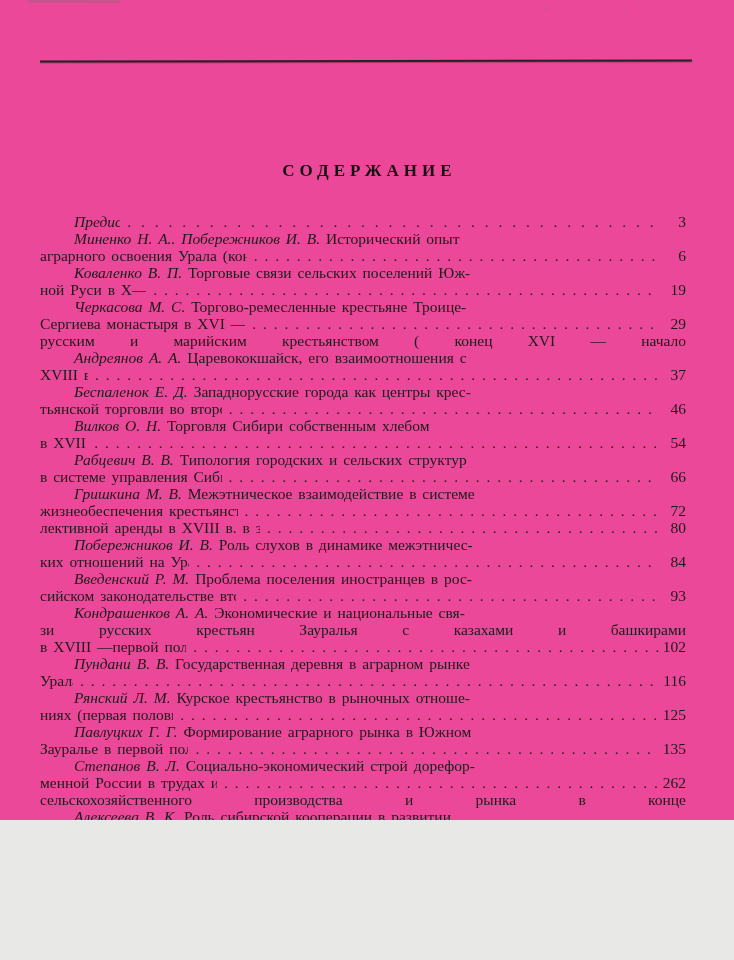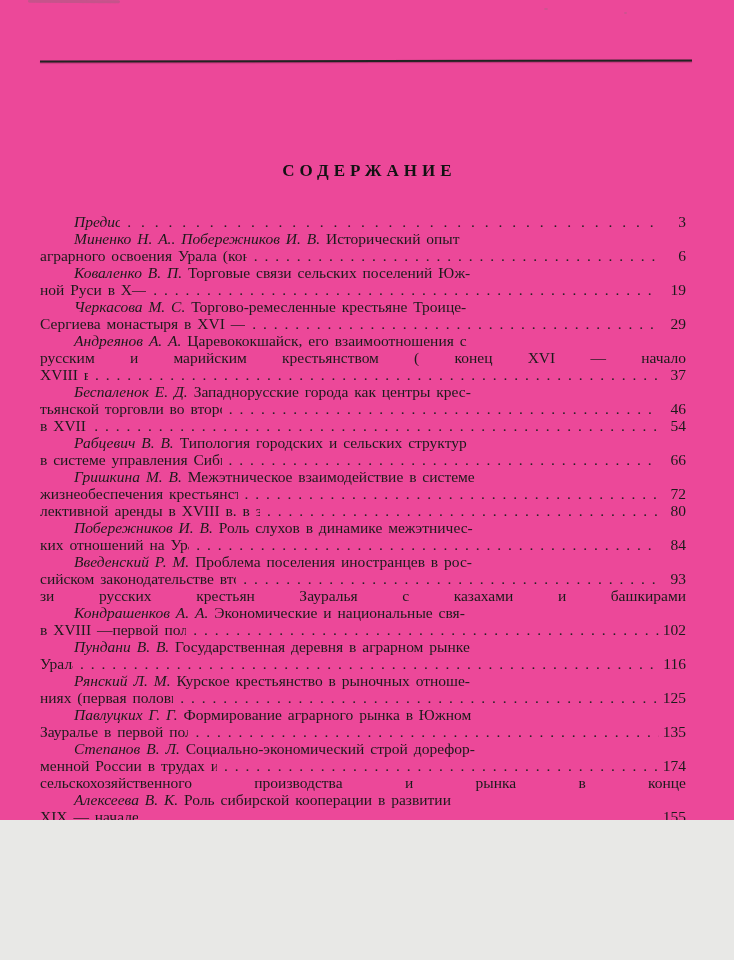--- a/index.html
+++ b/index.html
@@ -107,33 +107,34 @@
         <span class="lt">ной Руси в X—XIII вв.</span>
         <span class="leader"></span>
         <span class="pg">19</span>
       </div>
       <div class="line first"><span class="lt"><span class="au">Черкасова М. С.</span> Торгово-ремесленные крестьяне Троице-</span></div>
       <div class="line last">
         <span class="lt">Сергиева монастыря в XVI — первой половине XVII в.</span>
         <span class="leader"></span>
         <span class="pg">29</span>
       </div>
+      <div class="line mid"><span class="lt">русским и марийским крестьянством ( конец XVI — начало</span></div>
       <div class="line first"><span class="lt"><span class="au">Андреянов А. А.</span> Царевококшайск, его взаимоотношения с</span></div>
-      <div class="line mid"><span class="lt">русским и марийским крестьянством ( конец XVI — начало</span></div>
       <div class="line last">
         <span class="lt">XVIII в.).</span>
         <span class="leader"></span>
         <span class="pg">37</span>
       </div>
       <div class="line first"><span class="lt"><span class="au">Беспаленок Е. Д.</span> Западнорусские города как центры крес-</span></div>
       <div class="line last">
         <span class="lt">тьянской торговли во второй половине XVII в.</span>
         <span class="leader"></span>
         <span class="pg">46</span>
       </div>
+      <div class="line first"><span class="lt"><span class="au">Вилков О. Н.</span> Торговля Сибири собственным хлебом</span></div>
       <div class="line last">
         <span class="lt">в XVII в.</span>
         <span class="leader"></span>
         <span class="pg">54</span>
       </div>
       <div class="line first"><span class="lt"><span class="au">Рабцевич В. В.</span> Типология городских и сельских структур</span></div>
       <div class="line last">
         <span class="lt">в системе управления Сибирью 1775—1861 гг.</span>
         <span class="leader"></span>
         <span class="pg">66</span>
@@ -154,22 +155,22 @@
         <span class="lt">ких отношений на Урале в XVIII в.</span>
         <span class="leader"></span>
         <span class="pg">84</span>
       </div>
       <div class="line first"><span class="lt"><span class="au">Введенский Р. М.</span> Проблема поселения иностранцев в рос-</span></div>
       <div class="line last">
         <span class="lt">сийском законодательстве второй половины XVIII в.</span>
         <span class="leader"></span>
         <span class="pg">93</span>
       </div>
+      <div class="line first"><span class="lt"><span class="au">Кондрашенков А. А.</span> Экономические и национальные свя-</span></div>
       <div class="line mid"><span class="lt">зи русских крестьян Зауралья с казахами и башкирами</span></div>
-      <div class="line first"><span class="lt"><span class="au">Кондрашенков А. А.</span> Экономические и национальные свя-</span></div>
       <div class="line last">
         <span class="lt">в XVIII —первой половине XIX в.</span>
         <span class="leader"></span>
         <span class="pg">102</span>
       </div>
       <div class="line first"><span class="lt"><span class="au">Пундани В. В.</span> Государственная деревня в аграрном рынке</span></div>
       <div class="line last">
         <span class="lt">Урала.</span>
         <span class="leader"></span>
         <span class="pg">116</span>
@@ -183,21 +184,21 @@
       <div class="line first"><span class="lt"><span class="au">Павлуцких Г. Г.</span> Формирование аграрного рынка в Южном</span></div>
       <div class="line last">
         <span class="lt">Зауралье в первой половине XIX в.</span>
         <span class="leader"></span>
         <span class="pg">135</span>
       </div>
       <div class="line first"><span class="lt"><span class="au">Степанов В. Л.</span> Социально-экономический строй дорефор-</span></div>
       <div class="line last">
         <span class="lt">менной России в трудах историков Германии</span>
         <span class="leader"></span>
-        <span class="pg">174</span>
+        <span class="pg">262</span>
       </div>
       <div class="line mid"><span class="lt">сельскохозяйственного производства и рынка в конце</span></div>
       <div class="line first"><span class="lt"><span class="au">Алексеева В. К.</span> Роль сибирской кооперации в развитии</span></div>
       <div class="line last">
         <span class="lt">XIX — начале XX в.</span>
         <span class="leader"></span>
         <span class="pg">155</span>
       </div>
       <div class="line last">
         <span class="lt">Московский народный банк в 1912 — 1917 гг.</span>

